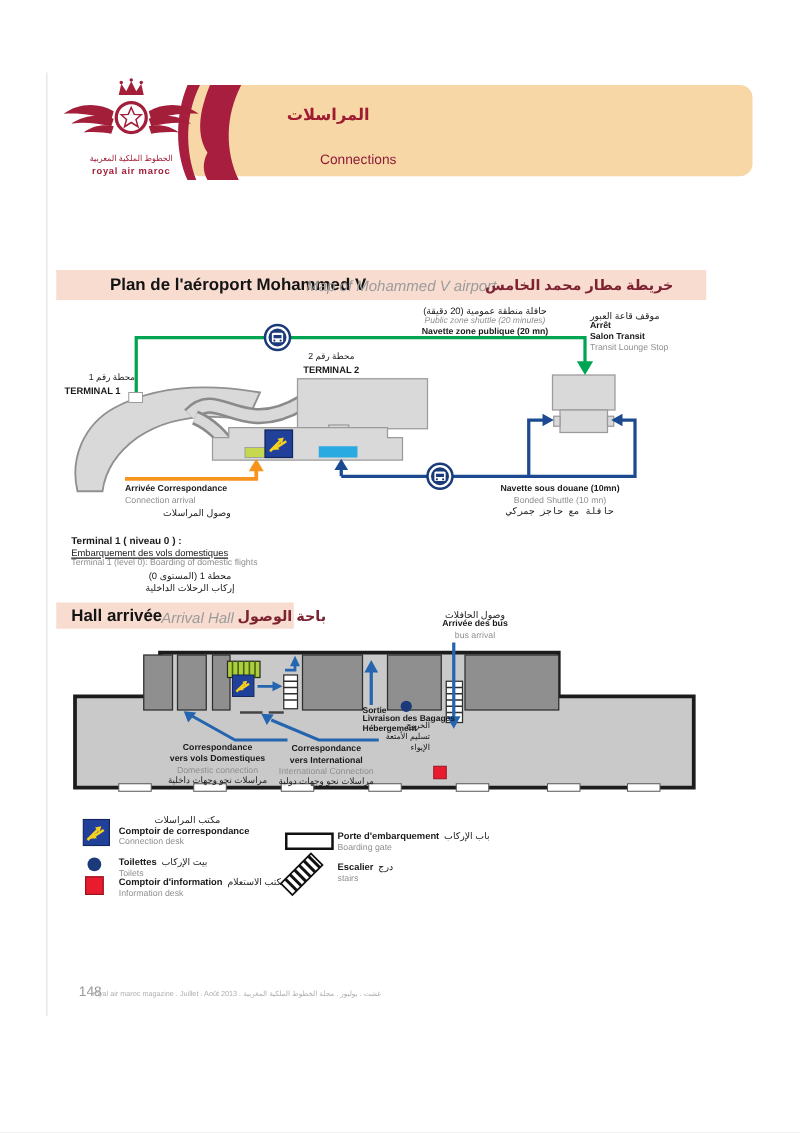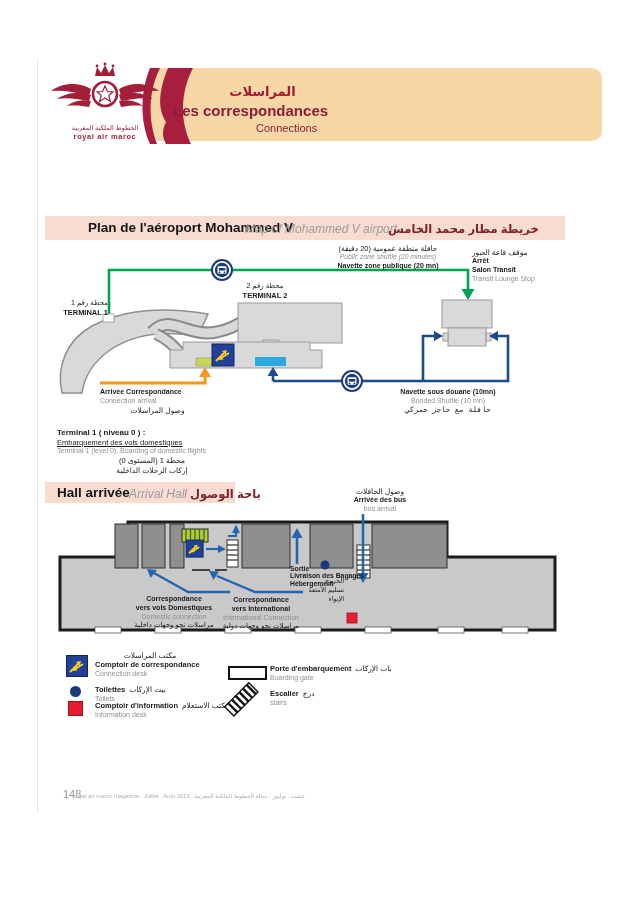--- a/index.html
+++ b/index.html
@@ -43,21 +43,20 @@
       <path d="M74,33 C84,29 98,30 108,37 C98,35 86,37 76,39 Z"></path>
       <path d="M74,39 C82,37 92,39 98,44 C90,43 82,44 76,45 Z"></path>
     </g>
     <circle cx="60" cy="32" r="12" fill="#ffffff" stroke="#a31e39" stroke-width="2.6"></circle>
     <path d="M60,24 L62.4,29.5 L68,29.8 L63.8,33.6 L65.4,39.4 L60,36 L54.6,39.4 L56.2,33.6 L52,29.8 L57.6,29.5 Z" fill="none" stroke="#a31e39" stroke-width="1.2"></path>
   </svg>
   <div class="lbl" dir="rtl" style="left:45px;top:124px;width:120px;text-align:center;font-size:6.5px;color:#a31e39;">الخطوط الملكية المغربية</div>
   <div class="lbl b" style="left:45px;top:132px;width:120px;text-align:center;font-size:7.5px;color:#a31e39;letter-spacing:.6px;">royal air maroc</div>
 
   <div class="lbl b" dir="rtl" style="left:185px;top:84px;width:155px;text-align:center;font-size:13px;color:#9e1b32;">المراسلات</div>
-  <div class="lbl" style="left:173px;top:102px;font-size:15px;font-weight:bold;color:#8e1d3a;">Les correspondances</div>
   <div class="lbl" style="left:256px;top:122px;font-size:11px;color:#8e1d3a;">Connections</div>
 
   <div class="abs" style="left:45px;top:216px;width:520px;height:24px;background:#f8dcd0;"></div>
   <div class="lbl b" style="left:48px;top:220px;font-size:13.5px;color:#141414;padding-left:40px;">Plan de l'aéroport Mohammed V</div>
   <div class="lbl it" style="left:245px;top:222px;font-size:12px;color:#9b9b9b;">Map of Mohammed V airport</div>
   <div class="lbl b" dir="rtl" style="left:388px;top:222px;font-size:11.5px;color:#7c2230;text-align:right;">خريطة مطار محمد الخامس</div>
 
   <svg class="abs" style="left:40px;top:240px;" width="560" height="190" viewBox="0 0 560 190">
 
     <path d="M22,153 C16,128 26,100 52,86 C82,70 122,66 168,74 L158,96 C122,90 92,95 70,110 C52,123 44,138 42,153 Z" fill="#d9d9d9" stroke="#909090" stroke-width="1.5"></path>
@@ -133,21 +132,21 @@
     <div class="b" style="font-size:7px;">Navette zone publique (20 mn)</div>
   </div>
   <div class="lbl" style="left:472px;top:248px;">
     <div dir="rtl" style="font-size:7.5px;text-align:left;">موقف قاعة العبور</div>
     <div class="b">Arrêt</div>
     <div class="b">Salon Transit</div>
     <div class="gr">Transit Lounge Stop</div>
   </div>
   <div class="lbl rt" style="left:40px;top:299px;width:68px;">
     <div dir="rtl" style="font-size:7px;">محطة رقم 1</div>
-    <div class="b" style="font-size:7.5px;">TERMINAL 1</div>
+    <div class="b" style="font-size:7.5px;text-align:center;">TERMINAL 1</div>
   </div>
   <div class="lbl ctr" style="left:222px;top:282px;width:86px;">
     <div dir="rtl" style="font-size:7px;">محطة رقم 2</div>
     <div class="b" style="font-size:7.5px;">TERMINAL 2</div>
   </div>
   <div class="lbl" style="left:100px;top:388px;width:115px;">
     <div class="b">Arrivée Correspondance</div>
     <div class="gr">Connection arrival</div>
     <div dir="rtl" class="ctr" style="font-size:7.5px;">وصول المراسلات</div>
   </div>

